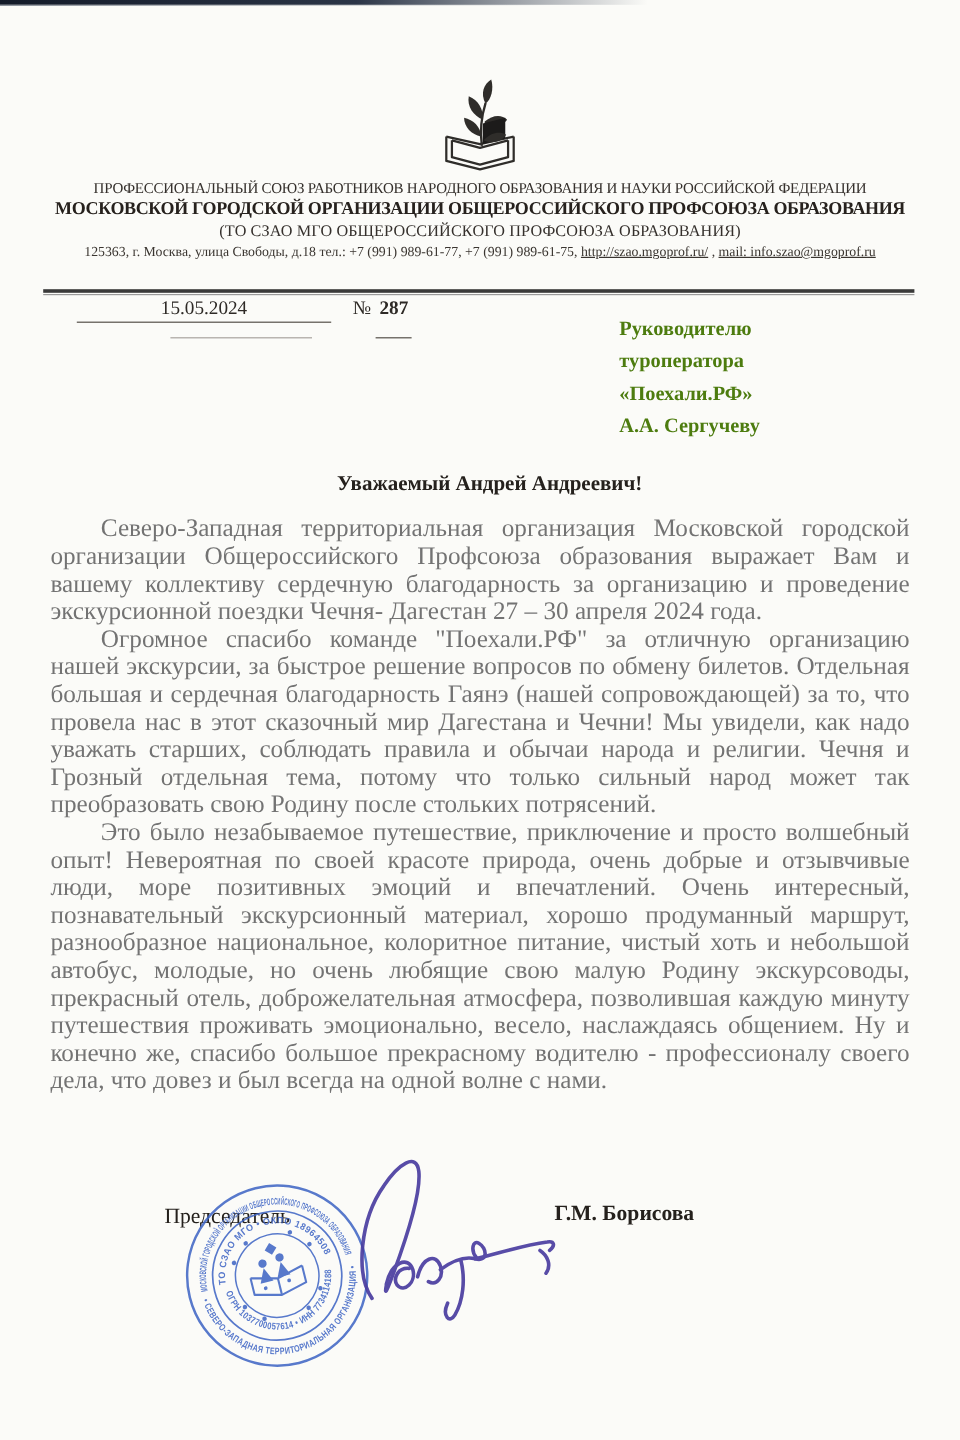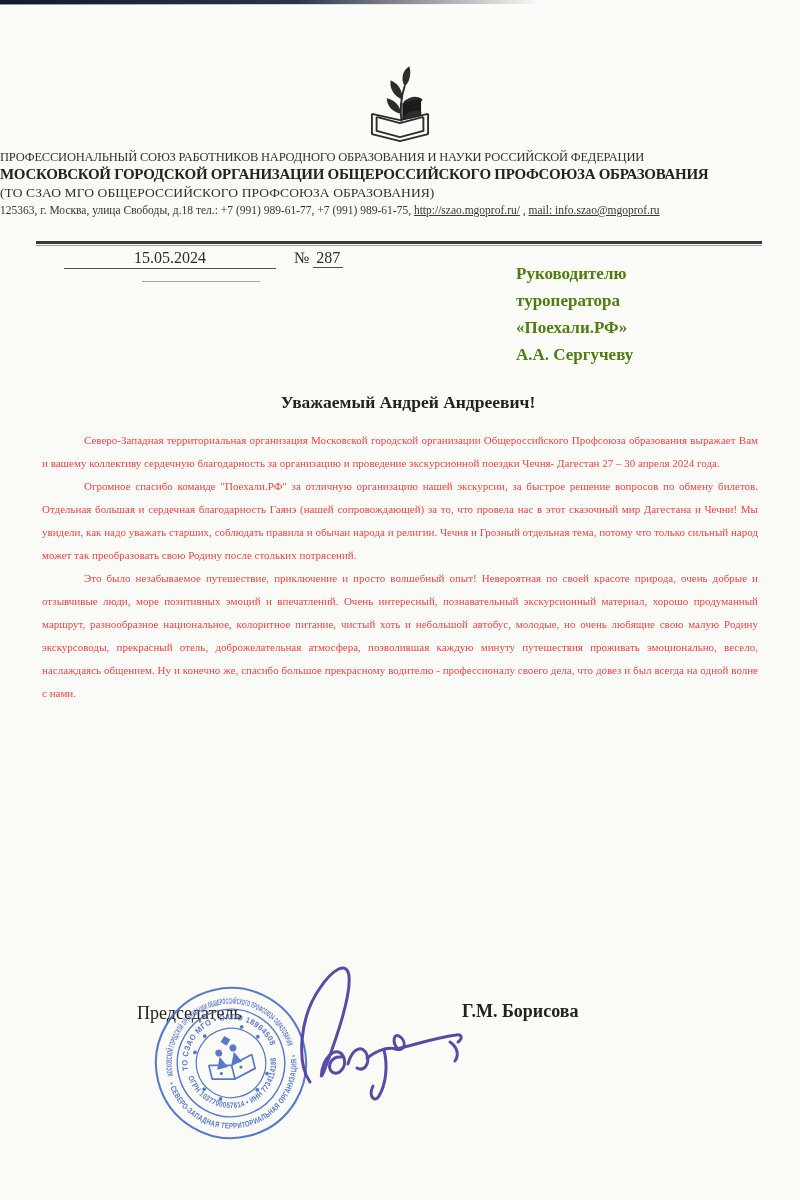--- a/index.html
+++ b/index.html
@@ -8,49 +8,49 @@
     background:#fbfbf8;overflow:hidden;
     font-family:"Liberation Serif", serif;color:#2a2624;
   }
   
   .scan-line{position:absolute;top:0;left:0;width:540px;height:4px;
     background:linear-gradient(to right,#131a28 0%,#2b3547 55%,rgba(140,148,160,0) 100%);}
   .scan-line2{position:absolute;top:4px;left:0;width:460px;height:1px;
     background:linear-gradient(to right,#8d939c,rgba(160,160,160,0));}
 
   
-  .letterhead{position:absolute;top:64px;left:0;right:0;}
+  .letterhead{position:absolute;top:64px;left:0;right:0;text-align:center;}
   .logo{display:block;margin:0 auto 2px auto;}
   .h1{font-size:12.5px;letter-spacing:-0.2px;white-space:nowrap;color:#35302c;}
   .h2{font-size:15px;font-weight:bold;letter-spacing:-0.1px;white-space:nowrap;color:#26211d;margin-top:2px;}
   .h3{font-size:15px;font-weight:bold;letter-spacing:-0.3px;white-space:nowrap;color:#26211d;margin-top:1px;}
   .h4{font-size:13.5px;letter-spacing:0.1px;white-space:nowrap;color:#35302c;margin-top:2px;}
   .addr{font-size:11.5px;white-space:nowrap;color:#3a3530;margin-top:3px;}
   .addr .lnk{text-decoration:underline;}
   .codes{font-size:11.5px;white-space:nowrap;color:#3a3530;margin-top:1px;}
   .rule{position:absolute;top:241px;left:36px;width:726px;height:5px;
     border-top:3px solid #3a3a3a;border-bottom:1px solid #9a9a9a;box-sizing:border-box;}
 
   
   .meta{position:absolute;top:249px;left:64px;font-size:16px;color:#2e2a26;}
   .date-line{display:inline-block;min-width:196px;text-align:center;
     border-bottom:1.5px solid #55504a;padding:0 8px 1px 8px;}
   .num{margin-left:14px;}
-  .num-val{border-bottom:1.5px solid #55504a;padding:0 3px 1px 3px;}
+  .num-val{border-bottom:1.5px solid #55504a;padding:0 3px 15px 3px;font-weight:bold;}
   .meta-line2{position:absolute;top:281px;left:142px;width:118px;height:1px;background:#a9a49e;}
 
   
   .recipient{position:absolute;top:260px;left:516px;font-size:17px;font-weight:bold;
     line-height:27px;color:#4d7c0f;}
 
   
   .salutation{position:absolute;top:392px;left:16px;right:0;text-align:center;
     font-size:17.5px;font-weight:bold;color:#25211d;}
   .body-text{position:absolute;top:429px;left:42px;width:716px;
-    font-size:11px;line-height:23px;text-align:justify;color:#ef4444;}
+    font-size:21px;line-height:23px;text-align:justify;color:#737373;}
   .body-text p{margin:0;text-indent:42px;}
 
   
   .sig-title{position:absolute;top:1003px;left:137px;font-size:18px;font-weight:normal;color:#25211d;}
   .sig-name{position:absolute;top:1001px;left:462px;font-size:18px;font-weight:bold;color:#25211d;}
   .stamp{position:absolute;top:984px;left:152px;opacity:0.85;}
   .autograph{position:absolute;top:950px;left:280px;}
 </style>
 </head>
 <body>

